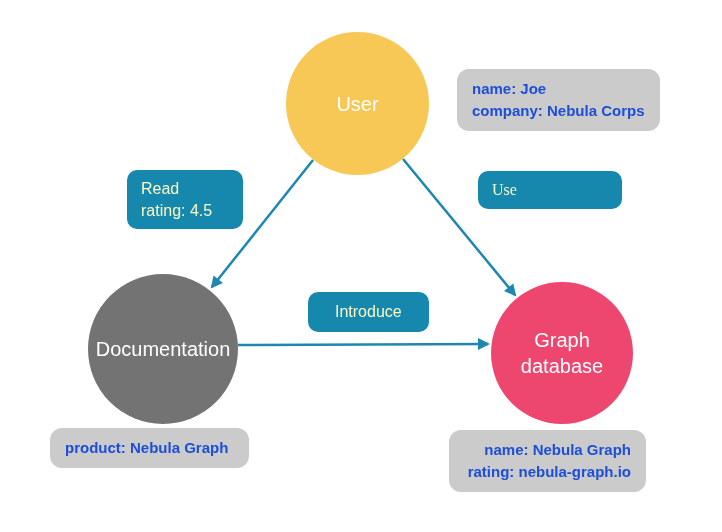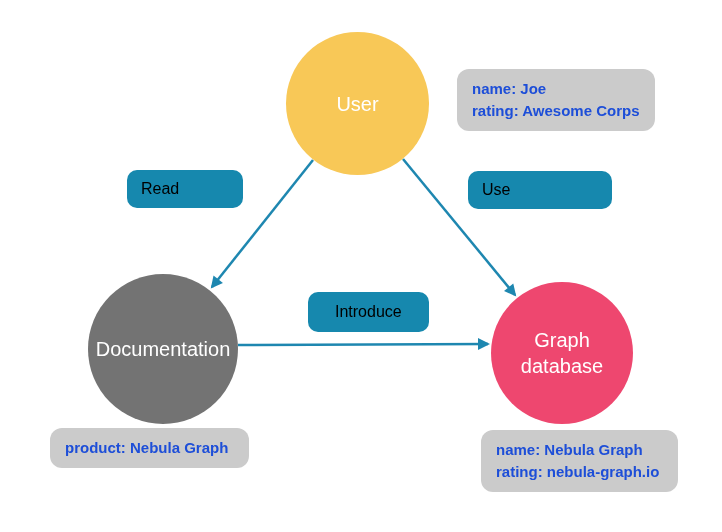--- a/index.html
+++ b/index.html
@@ -48,44 +48,44 @@
   }
   .node-graph-database {
     left: 491px; top: 282px;
     width: 142px; height: 142px;
     background: #EE476F;
     text-align: right;
   }
   .edge-label {
     position: absolute;
     background: #1688AE;
-    color: #000000;
+    color: #fef9c3;
     font-size: 16px;
     line-height: 1.35;
     border-radius: 10px;
     padding: 8px 14px;
     white-space: nowrap;
   }
   .edge-label-read { left: 127px; top: 170px; min-width: 88px; }
-  .edge-label-use { left: 468px; top: 171px; min-width: 116px; }
+  .edge-label-use { left: 478px; top: 171px; min-width: 116px; font-family: Liberation Serif, serif; }
   .edge-label-introduce { left: 308px; top: 292px; padding: 9px 27px; }
   .props {
     position: absolute;
     background: #CBCBCB;
     color: #1d4ed8;
     font-size: 15px;
     font-weight: 700;
     line-height: 1.45;
     border-radius: 12px;
     padding: 9px 15px;
     white-space: nowrap;
   }
   .props-user { left: 457px; top: 69px; min-width: 166px; }
   .props-documentation { left: 50px; top: 428px; min-width: 169px; }
-  .props-graph-database { left: 481px; top: 430px; min-width: 167px; }
+  .props-graph-database { left: 449px; top: 430px; min-width: 167px; text-align: right; }
 </style>
 </head>
 <body>
 
 <div class="canvas">
 
   <svg class="arrows" viewBox="0 0 722 532" xmlns="http://www.w3.org/2000/svg">
     <defs>
       <marker id="arrowhead" markerUnits="userSpaceOnUse" markerWidth="16" markerHeight="14" refX="11" refY="7" orient="auto">
         <path d="M1,1 L13,7 L1,13 Z" fill="#1E87B0"></path>
@@ -104,33 +104,34 @@
     <span>Documentation</span>
   </div>
 
   <div class="node node-graph-database">
     <span>Graph</span>
     <span>database</span>
   </div>
 
   <div class="edge-label edge-label-read">
     <div>Read</div>
+    <div>rating: 4.5</div>
   </div>
 
   <div class="edge-label edge-label-use">
     <div>Use</div>
   </div>
 
   <div class="edge-label edge-label-introduce">
     <div>Introduce</div>
   </div>
 
   <div class="props props-user">
     <div>name: Joe</div>
-    <div>rating: Awesome Corps</div>
+    <div>company: Nebula Corps</div>
   </div>
 
   <div class="props props-documentation">
     <div>product: Nebula Graph</div>
   </div>
 
   <div class="props props-graph-database">
     <div>name: Nebula Graph</div>
     <div>rating: nebula-graph.io</div>
   </div>

